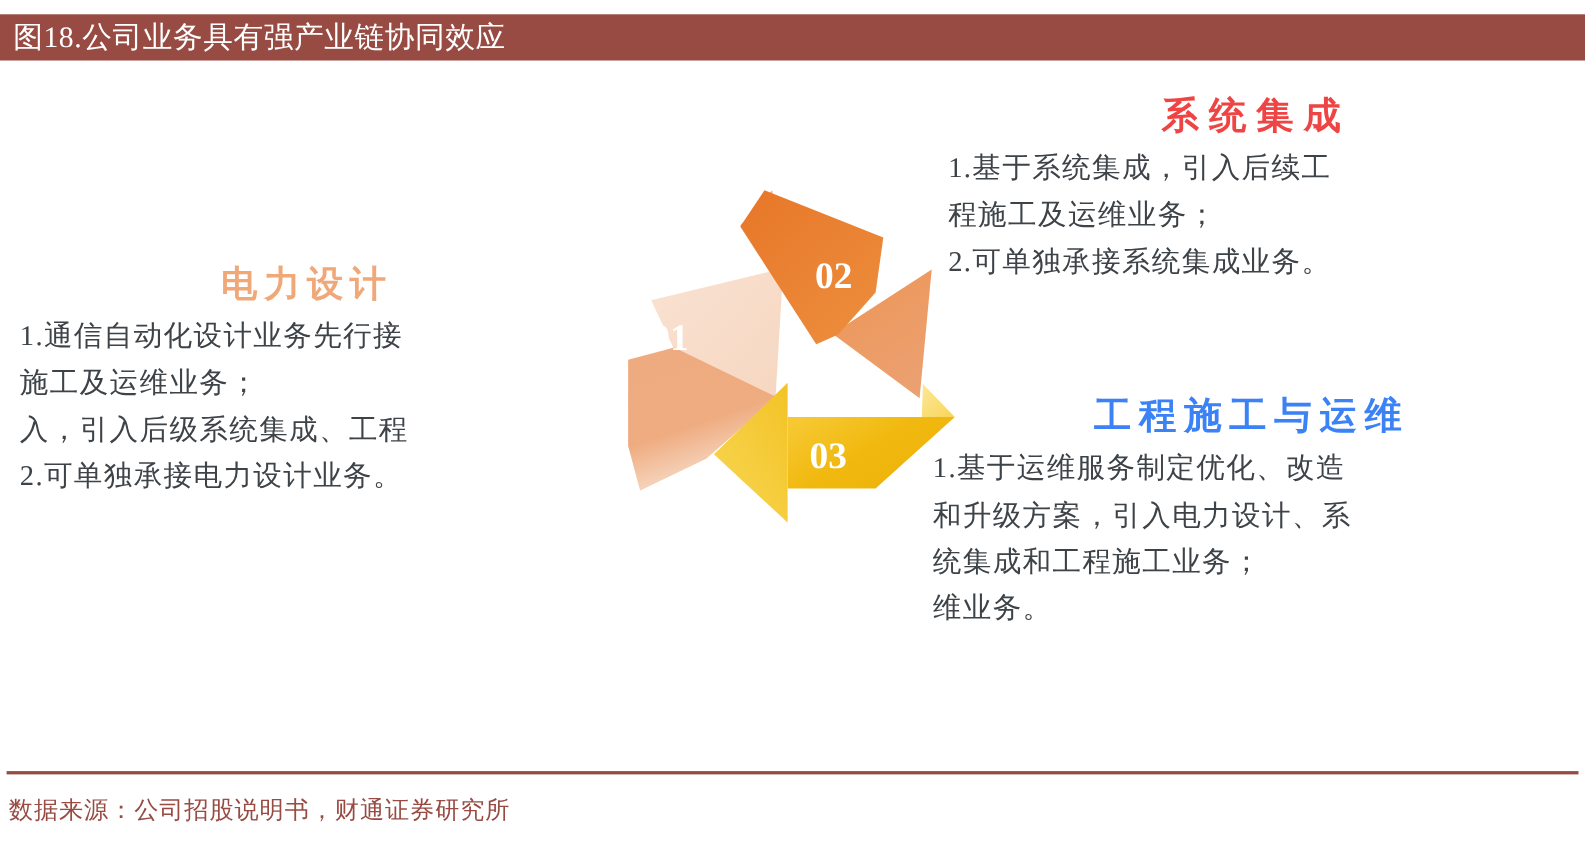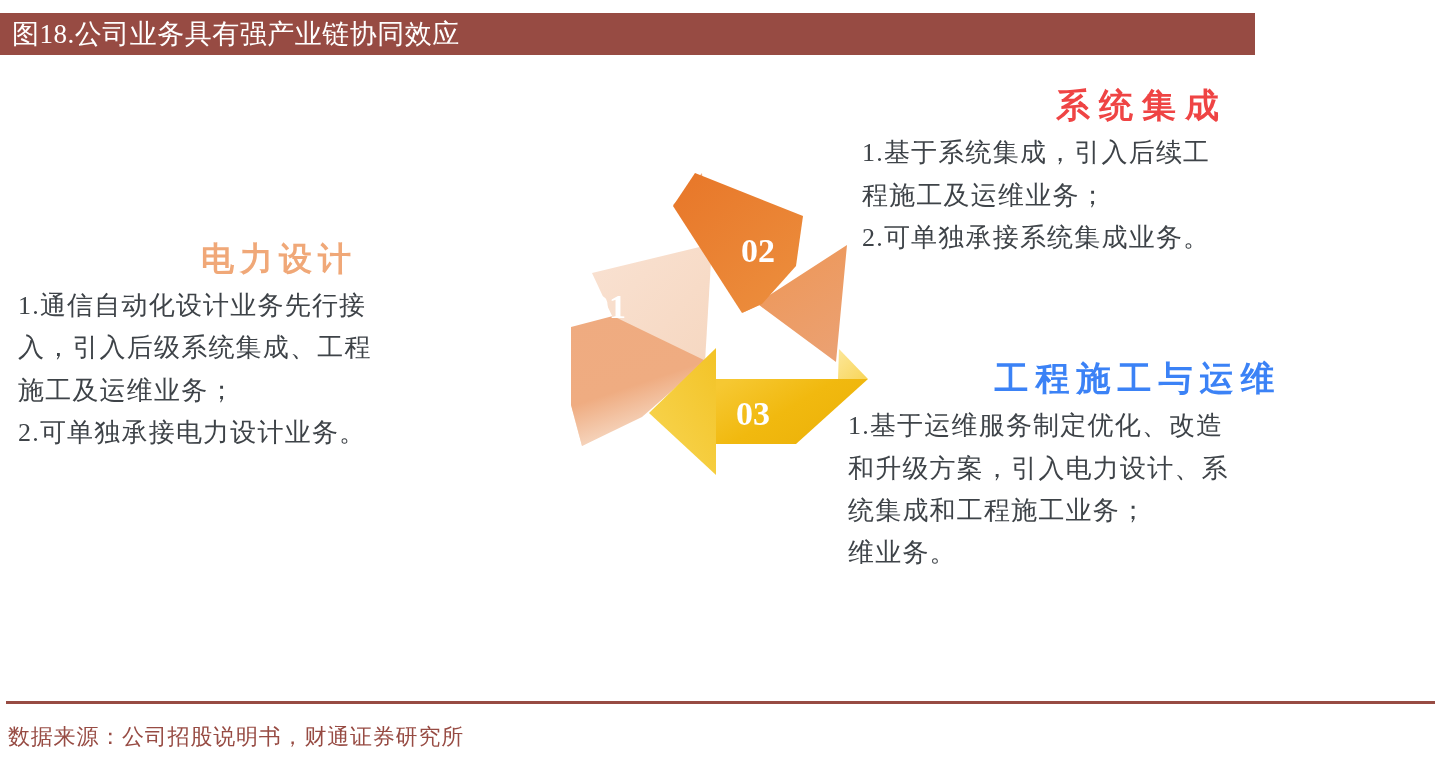--- a/index.html
+++ b/index.html
@@ -13,21 +13,21 @@
     position: relative;
     overflow: hidden;
     font-family: "Liberation Serif", "DejaVu Serif", serif;
   }
 
   
   #header-bar {
     position: absolute;
     left: 0;
     top: 13px;
-    width: 1255px;
+    width: 1441px;
     height: 42px;
     background: #974B43;
     display: flex;
     align-items: center;
   }
   #header-title {
     color: #ffffff;
     font-size: 27px;
     font-weight: 400;
     letter-spacing: 0.5px;
@@ -141,22 +141,22 @@
 <div id="header-bar">
   <div id="header-title">图18.公司业务具有强产业链协同效应</div>
 </div>
 
 <div id="figure-body">
 
   <div class="panel" id="panel-design">
     <div class="panel-title">电力设计</div>
     <div class="panel-lines">
       <div class="panel-line">1.通信自动化设计业务先行接</div>
+      <div class="panel-line">施工及运维业务；</div>
       <div class="panel-line">入，引入后级系统集成、工程</div>
-      <div class="panel-line">施工及运维业务；</div>
       <div class="panel-line">2.可单独承接电力设计业务。</div>
     </div>
   </div>
 
   <div class="panel" id="panel-integration">
     <div class="panel-title">系统集成</div>
     <div class="panel-lines">
       <div class="panel-line">1.基于系统集成，引入后续工</div>
       <div class="panel-line">程施工及运维业务；</div>
       <div class="panel-line">2.可单独承接系统集成业务。</div>

